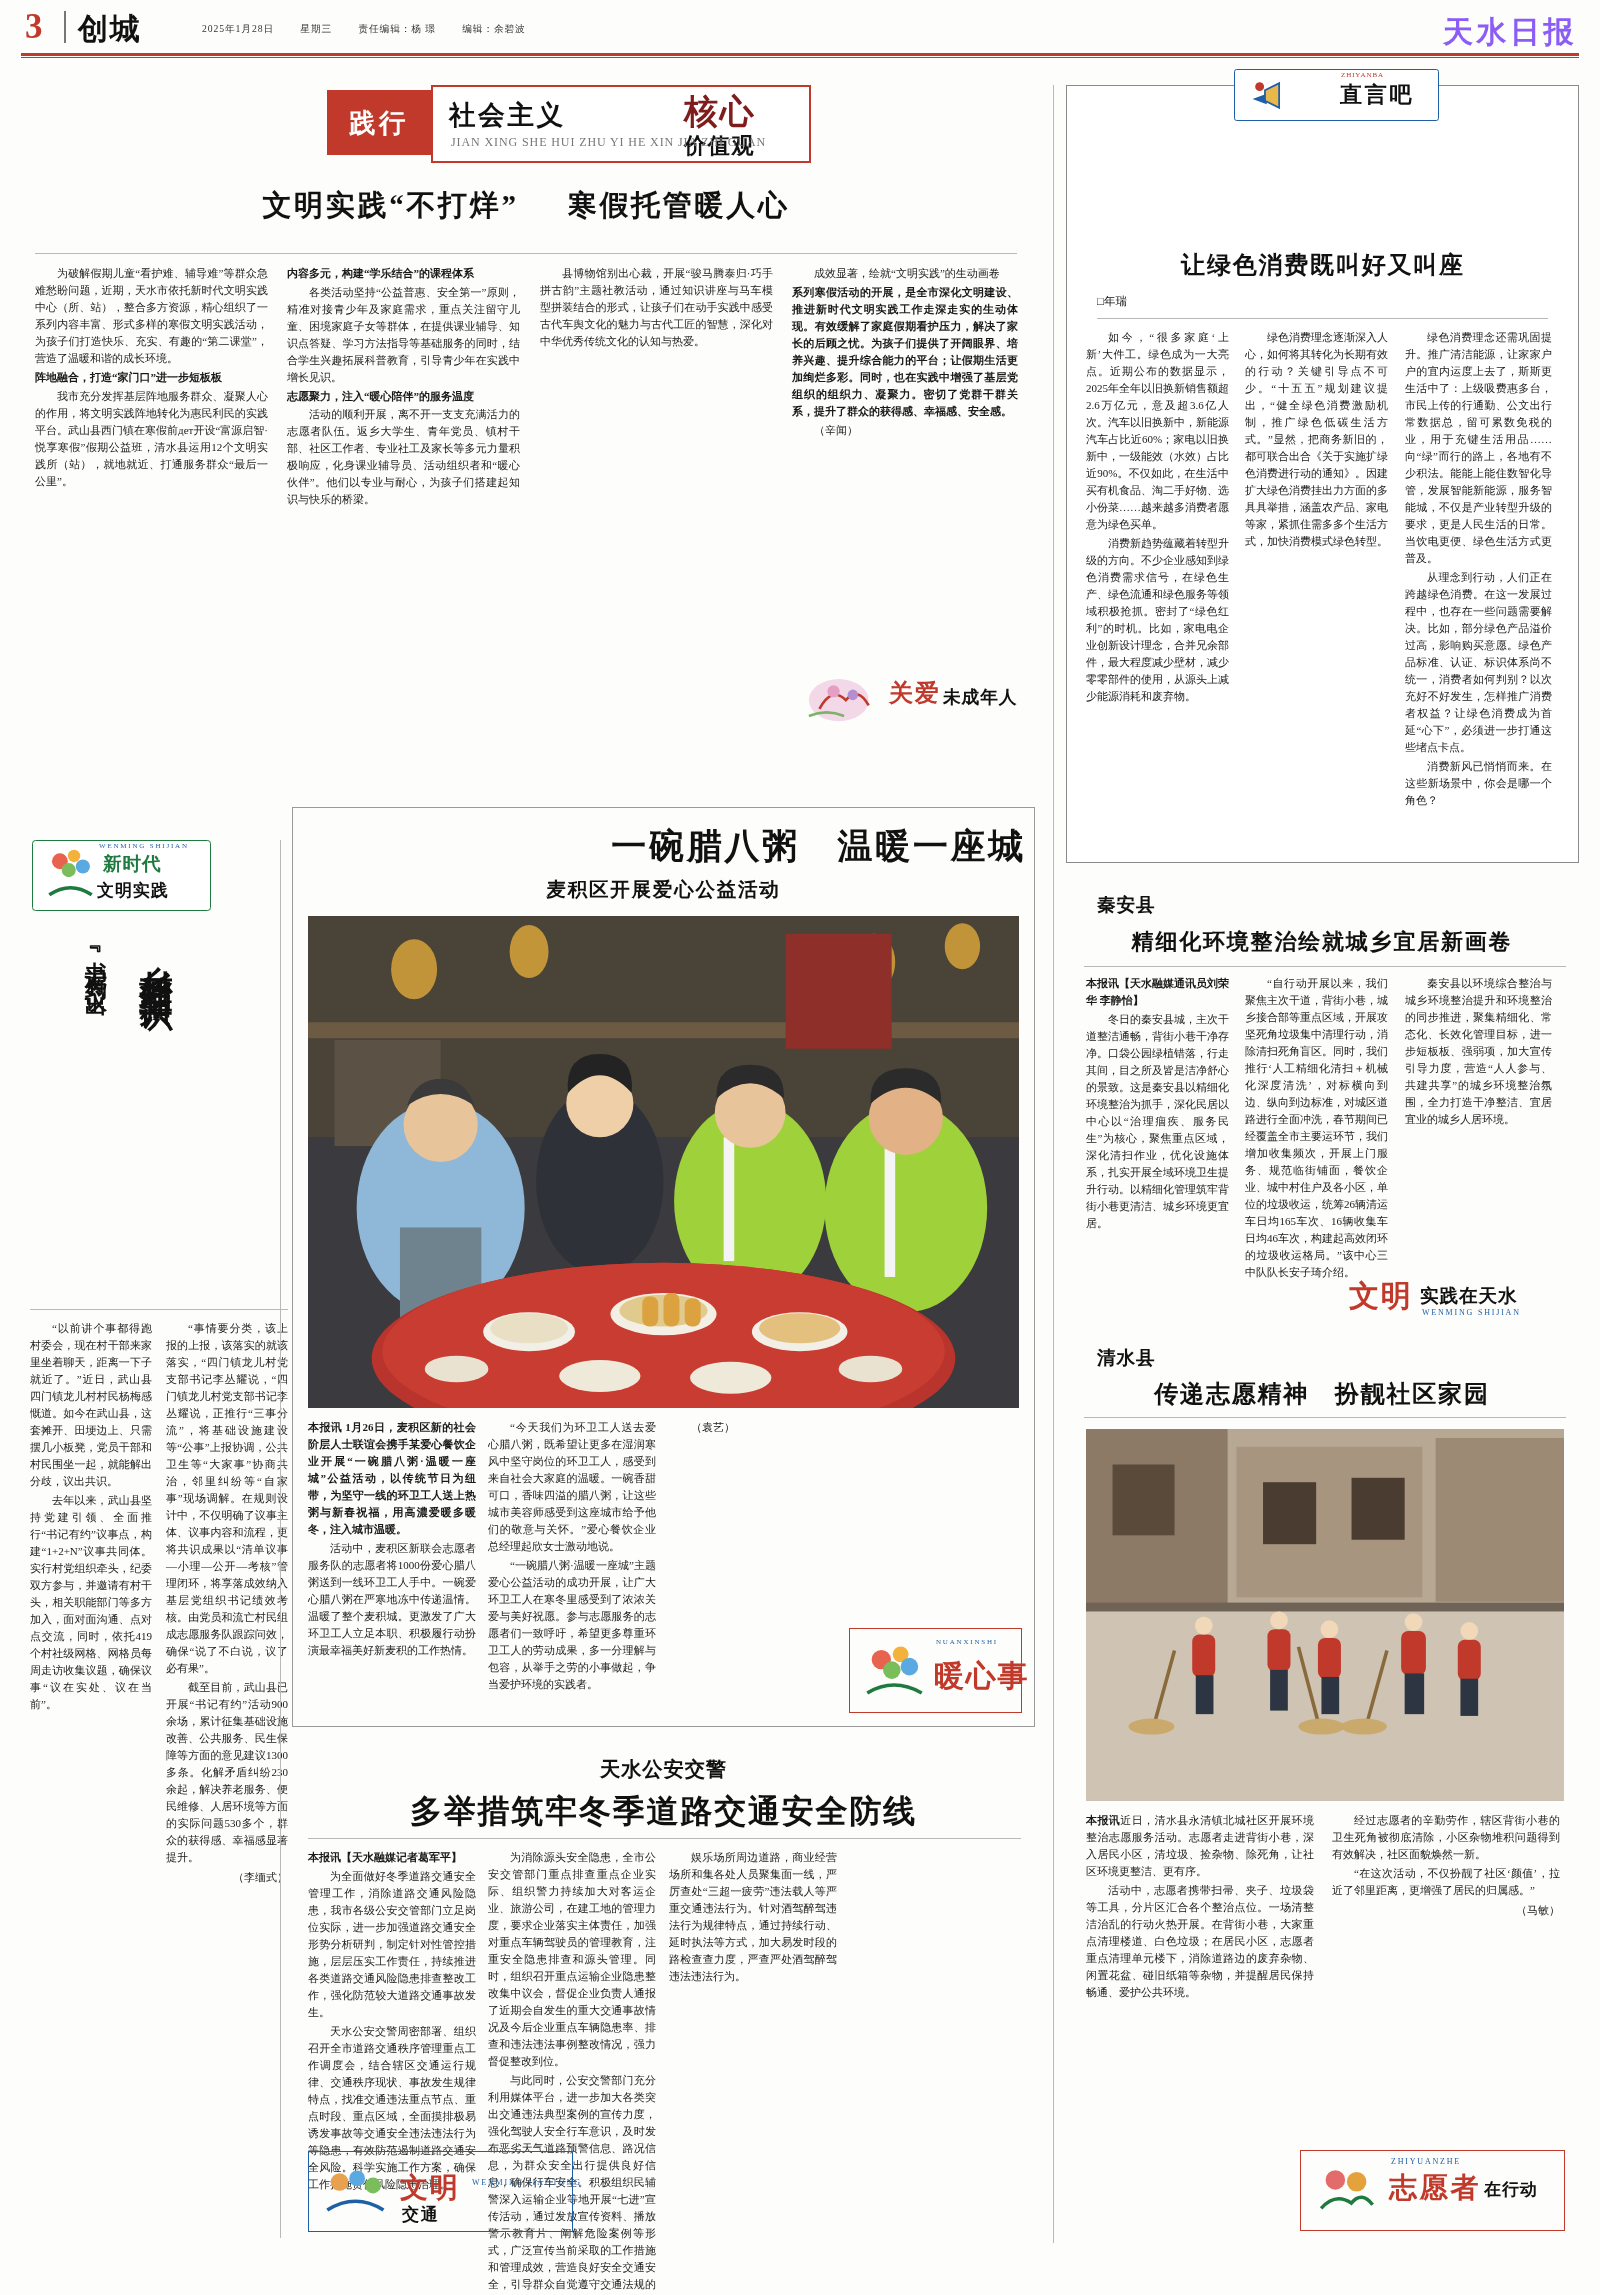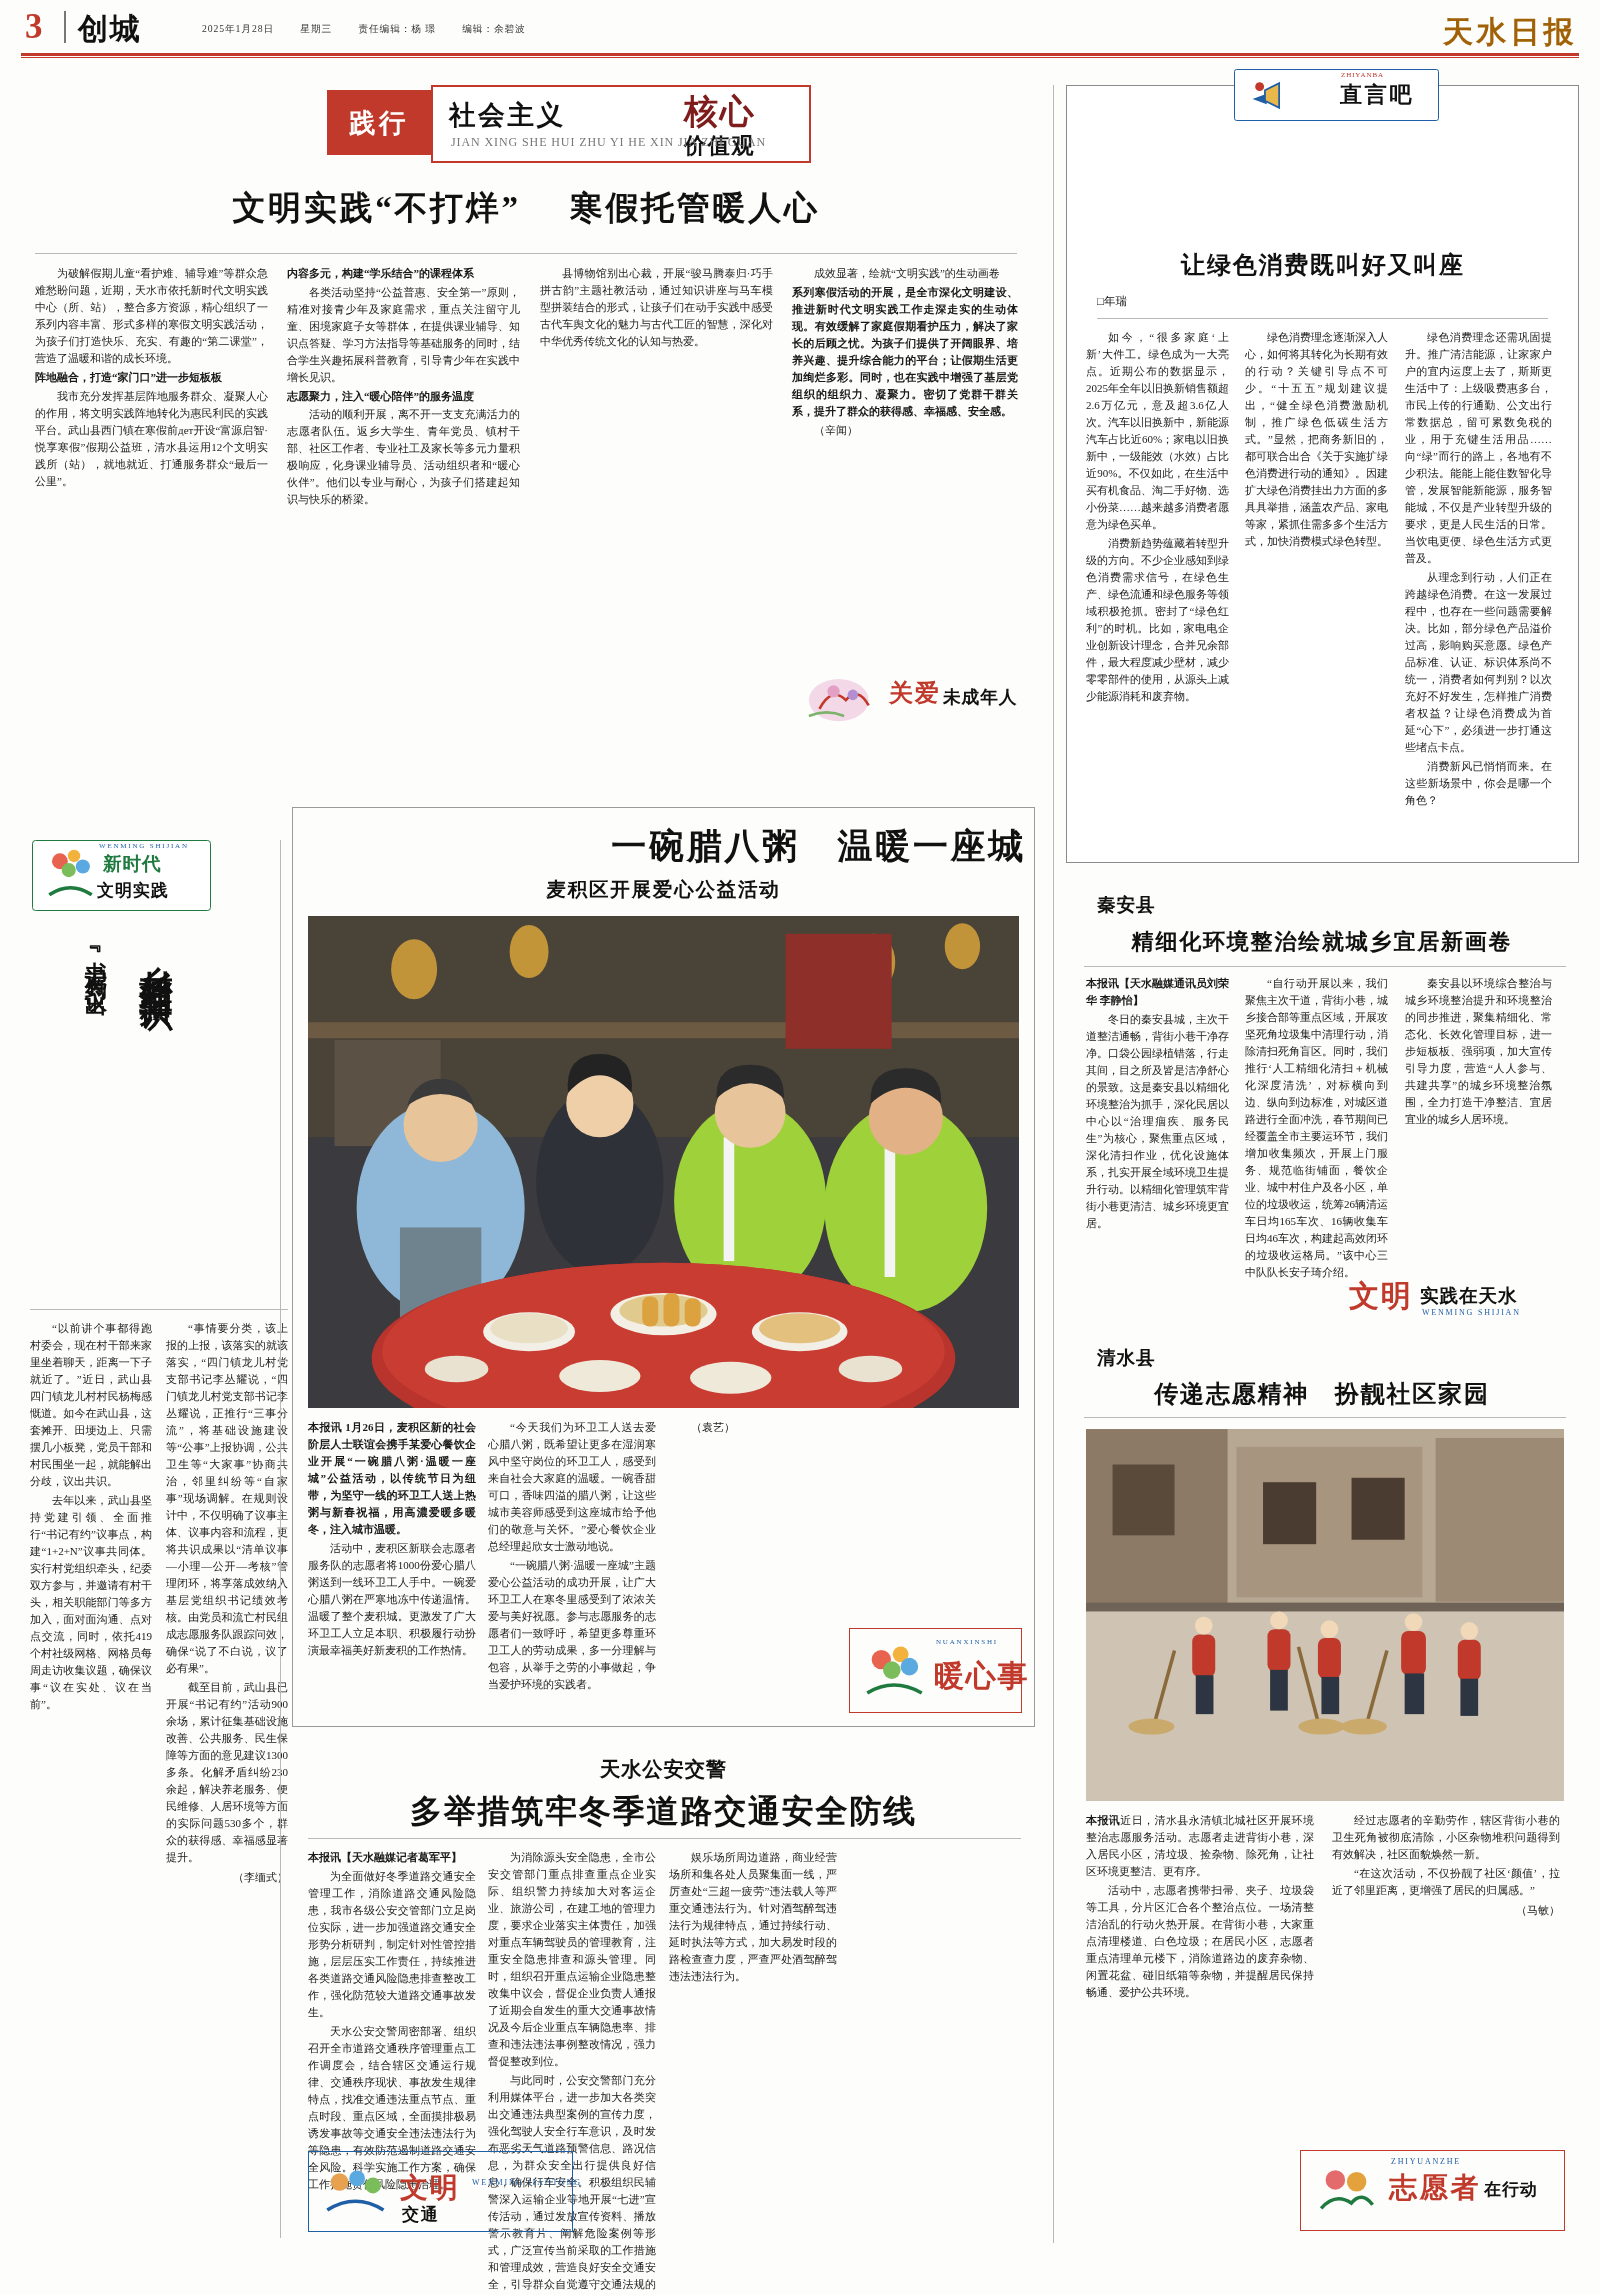--- a/index.html
+++ b/index.html
@@ -13,30 +13,30 @@
   }
   .page{position:relative;width:1600px;height:2295px;}
 
   
   .masthead{position:absolute;left:0;top:0;width:1600px;height:55px;}
   .page-num{position:absolute;left:25px;top:7px;font-size:35px;font-weight:bold;color:#c0392b;font-family:"Liberation Serif",serif;}
   .mh-divider{position:absolute;left:64px;top:10.6px;width:1.8px;height:32px;background:#777;}
   .mh-title{position:absolute;left:78px;top:8.8px;font-size:30px;font-weight:bold;letter-spacing:1.8px;color:#111;}
   .mh-meta{position:absolute;left:202px;top:23px;font-size:9.7px;color:#333;letter-spacing:0.9px;}
   .mh-meta span{margin-right:23px;}
-  .mh-logo{position:absolute;right:23px;top:12.4px;font-size:30px;font-weight:bold;color:#a16207;letter-spacing:3.5px;font-family:"Liberation Serif",serif;}
+  .mh-logo{position:absolute;right:23px;top:12.4px;font-size:30px;font-weight:bold;color:#8b5cf6;letter-spacing:3.5px;font-family:"Liberation Serif",serif;}
   .rule-top{position:absolute;left:21px;top:53px;width:1558px;height:2.7px;background:#c0392b;}
   .rule-top2{position:absolute;left:21px;top:57px;width:1558px;height:0.9px;background:#c0392b;}
 
   
   .col-rule{position:absolute;background:#b9b9b9;width:0.9px;}
   .hrule{position:absolute;background:#b9b9b9;height:0.9px;}
   .tx{font-size:11px;line-height:17px;text-align:justify;color:#1a1a1a;}
   .tx p{margin:0 0 1.8px 0;text-indent:2em;}
-  .hd1{font-size:33px;font-weight:bold;letter-spacing:2.7px;text-align:center;}
+  .hd1{font-size:29px;font-weight:bold;letter-spacing:2.7px;text-align:center;}
   .hd2{font-size:24px;font-weight:bold;letter-spacing:1.8px;}
   .hd3{font-size:18.6px;font-weight:bold;letter-spacing:0.9px;}
   .center{text-align:center;}
   .sign{text-align:right;font-size:11px;margin-top:3.5px;}
 
   
   .cv-banner{position:absolute;left:327px;top:85px;width:485px;height:78px;}
   .cv-red{position:absolute;left:0;top:5.3px;width:104px;height:65px;background:#c0392b;color:#fff;
           font-size:26.5px;font-weight:bold;letter-spacing:3.5px;display:flex;align-items:center;justify-content:center;}
   .cv-box{position:absolute;left:104px;top:0;width:380px;height:78px;border:2.7px solid #c0392b;box-sizing:border-box;background:#fff;}

